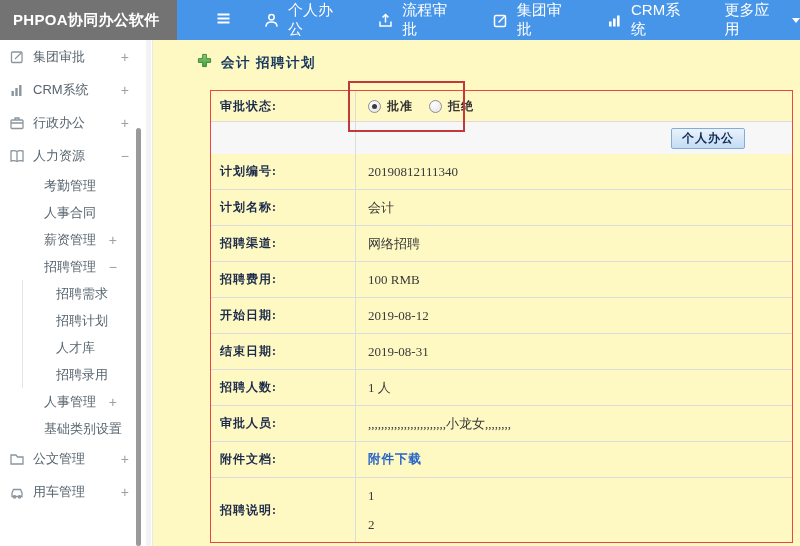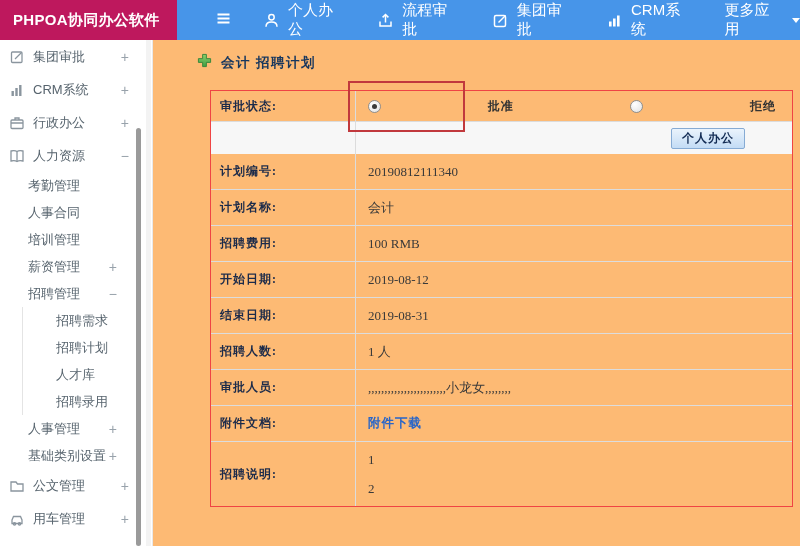--- a/index.html
+++ b/index.html
@@ -2,60 +2,60 @@
 <html><head>
 <meta charset="utf-8">
 <style>
   html,body{margin:0;padding:0;width:800px;height:546px;overflow:hidden;
     font-family:"Liberation Sans",sans-serif;background:#fff;}
   .stage{position:relative;width:800px;height:546px;overflow:hidden;}
 
   
   .topbar{position:absolute;left:0;top:0;right:0;height:40px;background:#4795e9;
     display:flex;align-items:center;color:#fff;}
-  .logo{width:164px;height:40px;background:#be185d;display:flex;align-items:center;
+  .logo{width:164px;height:40px;background:#737373;display:flex;align-items:center;
     padding-left:13px;font-size:15px;font-weight:bold;letter-spacing:.3px;flex:none;}
   .hamburger{margin-left:38px;display:flex;align-items:center;cursor:pointer;}
   .nav-item{display:flex;align-items:center;margin-left:31px;font-size:15px;cursor:pointer;}
   .nav-item .nav-ic{margin-right:8px;display:flex;align-items:center;}
   .caret{width:0;height:0;border-left:4.5px solid transparent;border-right:4.5px solid transparent;
     border-top:5px solid #fff;margin-left:9px;}
 
   
   .sidebar{position:absolute;left:0;top:40px;width:152px;bottom:0;background:#fff;
     border-right:1px solid #e9e9e9;font-size:13px;color:#57646e;}
   .sidebar::after{content:"";position:absolute;right:1px;top:0;bottom:0;width:5px;background:#f3f3f3;}
   .side-item{position:relative;display:flex;align-items:center;cursor:pointer;}
   .side-item.lvl0{height:33px;padding-left:9px;}
-  .side-item.lvl1{height:27px;padding-left:28px;}
+  .side-item.lvl1{height:27px;padding-left:44px;}
   .side-item.lvl2{height:27px;padding-left:56px;}
   .side-item.lvl2::before{content:"";position:absolute;left:22px;top:0;bottom:0;width:1px;background:#e4e4e4;}
   .side-item .s-ic{margin-right:8px;display:flex;align-items:center;}
   .side-item .expand{position:absolute;color:#98a2ab;font-size:14px;}
   .side-item.lvl0 .expand{right:23px;}
   .side-item.lvl1 .expand{right:35px;}
   .scroll-thumb{position:absolute;left:136px;top:88px;width:5px;height:418px;
     background:#9a9a9a;border-radius:3px;z-index:3;cursor:pointer;}
 
   
-  .main{position:absolute;left:153px;top:40px;right:0;bottom:0;background:#fdba74;}
+  .main{position:absolute;left:153px;top:40px;right:0;bottom:0;background:#fef9c3;}
   .breadcrumb{position:absolute;left:44px;top:13px;display:flex;align-items:center;}
   .bc-title{margin-left:9px;font-family:"Liberation Serif",serif;font-weight:bold;
     font-size:13.5px;color:#17365d;letter-spacing:1.5px;}
 
   .form-table{position:absolute;left:57px;top:50px;width:581px;border:1px solid #ef4444;
     font-family:"Liberation Serif",serif;}
   .trow{display:flex;border-top:1px solid #dcdcdc;height:35px;}
   .trow:first-child{border-top:none;}
   .trow.status-row{height:30px;}
   .trow.button-row{height:32px;background:#f7f7f7;}
   .trow.tall{height:64px;}
   .tlabel{width:145px;flex:none;border-right:1px solid #dcdcdc;display:flex;align-items:center;
     padding-left:9px;font-size:12px;font-weight:bold;color:#1c2b4a;letter-spacing:1px;box-sizing:border-box;}
-  .tvalue{flex:1;display:flex;align-items:center;padding-left:12px;font-size:13px;color:#3a3a3a;justify-content:space-between;}
+  .tvalue{flex:1;display:flex;align-items:center;padding-left:12px;font-size:13px;color:#3a3a3a;}
   .tvalue.multi{flex-direction:column;align-items:flex-start;justify-content:center;gap:13px;}
   .link{color:#2a66c8;font-weight:bold;font-size:12.5px;text-decoration:none;cursor:pointer;letter-spacing:1px;}
 
   .radio{position:relative;width:13px;height:13px;border-radius:50%;border:1px solid #8f8f8f;
     background:radial-gradient(circle at 35% 30%,#ffffff,#e1e1e1);box-sizing:border-box;flex:none;cursor:pointer;}
   .radio.checked::after{content:"";position:absolute;left:3px;top:3px;width:5px;height:5px;
     border-radius:50%;background:#3a3a3a;}
   .radio-label{margin-left:6px;margin-right:16px;font-size:12px;font-weight:bold;color:#333;letter-spacing:1px;}
 
   .approve-btn{margin-left:303px;height:21px;padding:0 10px;background:linear-gradient(#eaf3fc,#c3dcf5);
@@ -164,23 +164,20 @@
             </svg>
           </span>
           <span>人力资源</span>
           <span class="expand">−</span>
         </div>
         <div class="side-item lvl1">
           <span>考勤管理</span>
         </div>
         <div class="side-item lvl1">
           <span>人事合同</span>
-        </div>
-        <div class="side-item lvl1">
-          <span>培训管理</span>
         </div>
         <div class="side-item lvl1">
           <span>薪资管理</span>
           <span class="expand">+</span>
         </div>
         <div class="side-item lvl1">
           <span>招聘管理</span>
           <span class="expand">−</span>
         </div>
         <div class="side-item lvl2">
@@ -265,20 +262,24 @@
       <div id="form-rows">
           <div class="trow">
             <div class="tlabel">计划编号:</div>
             <div class="tvalue">20190812111340</div>
           </div>
           <div class="trow">
             <div class="tlabel">计划名称:</div>
             <div class="tvalue">会计</div>
           </div>
           <div class="trow">
+            <div class="tlabel">招聘渠道:</div>
+            <div class="tvalue">网络招聘</div>
+          </div>
+          <div class="trow">
             <div class="tlabel">招聘费用:</div>
             <div class="tvalue">100 RMB</div>
           </div>
           <div class="trow">
             <div class="tlabel">开始日期:</div>
             <div class="tvalue">2019-08-12</div>
           </div>
           <div class="trow">
             <div class="tlabel">结束日期:</div>
             <div class="tvalue">2019-08-31</div>

